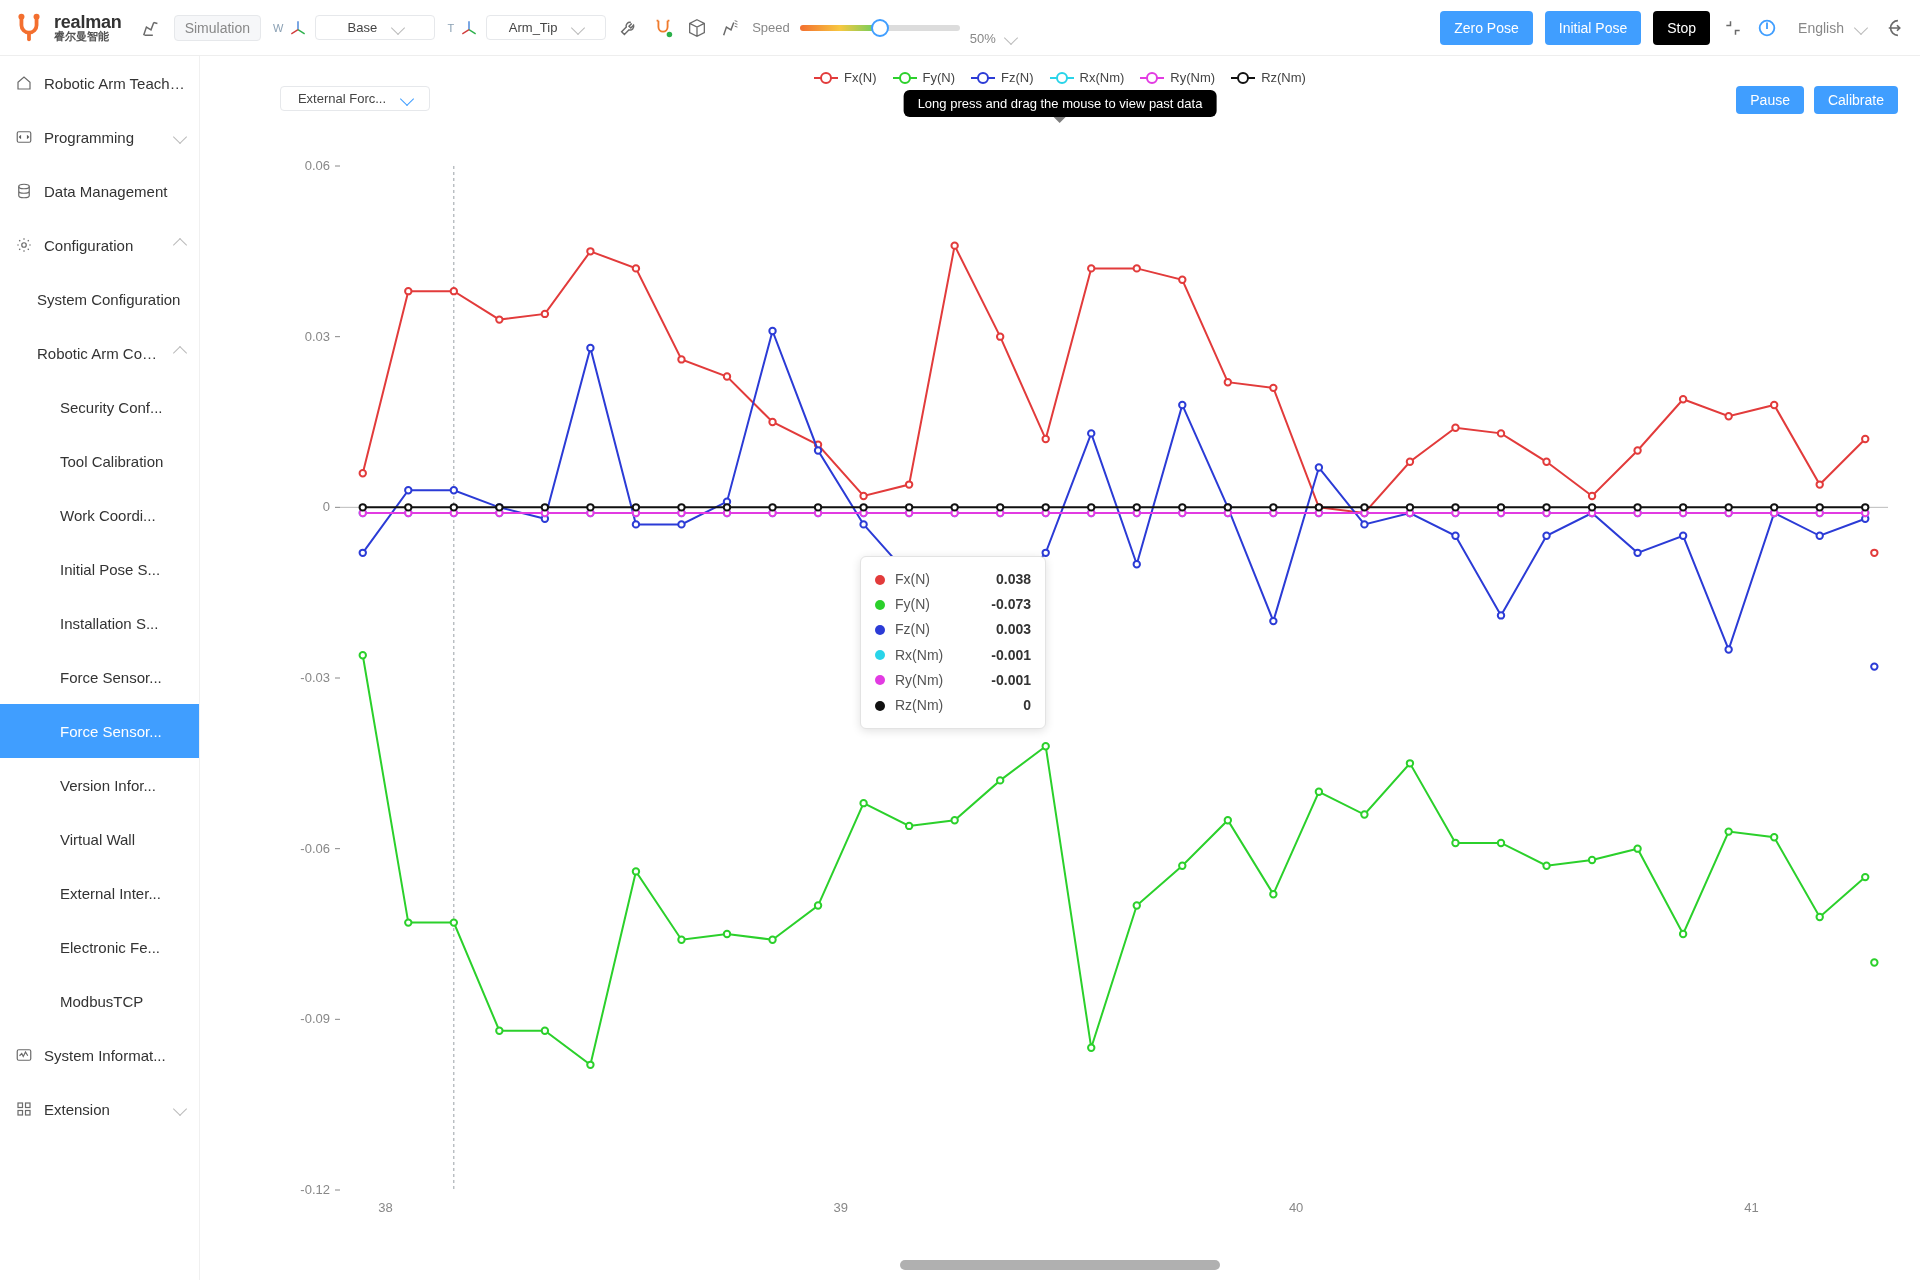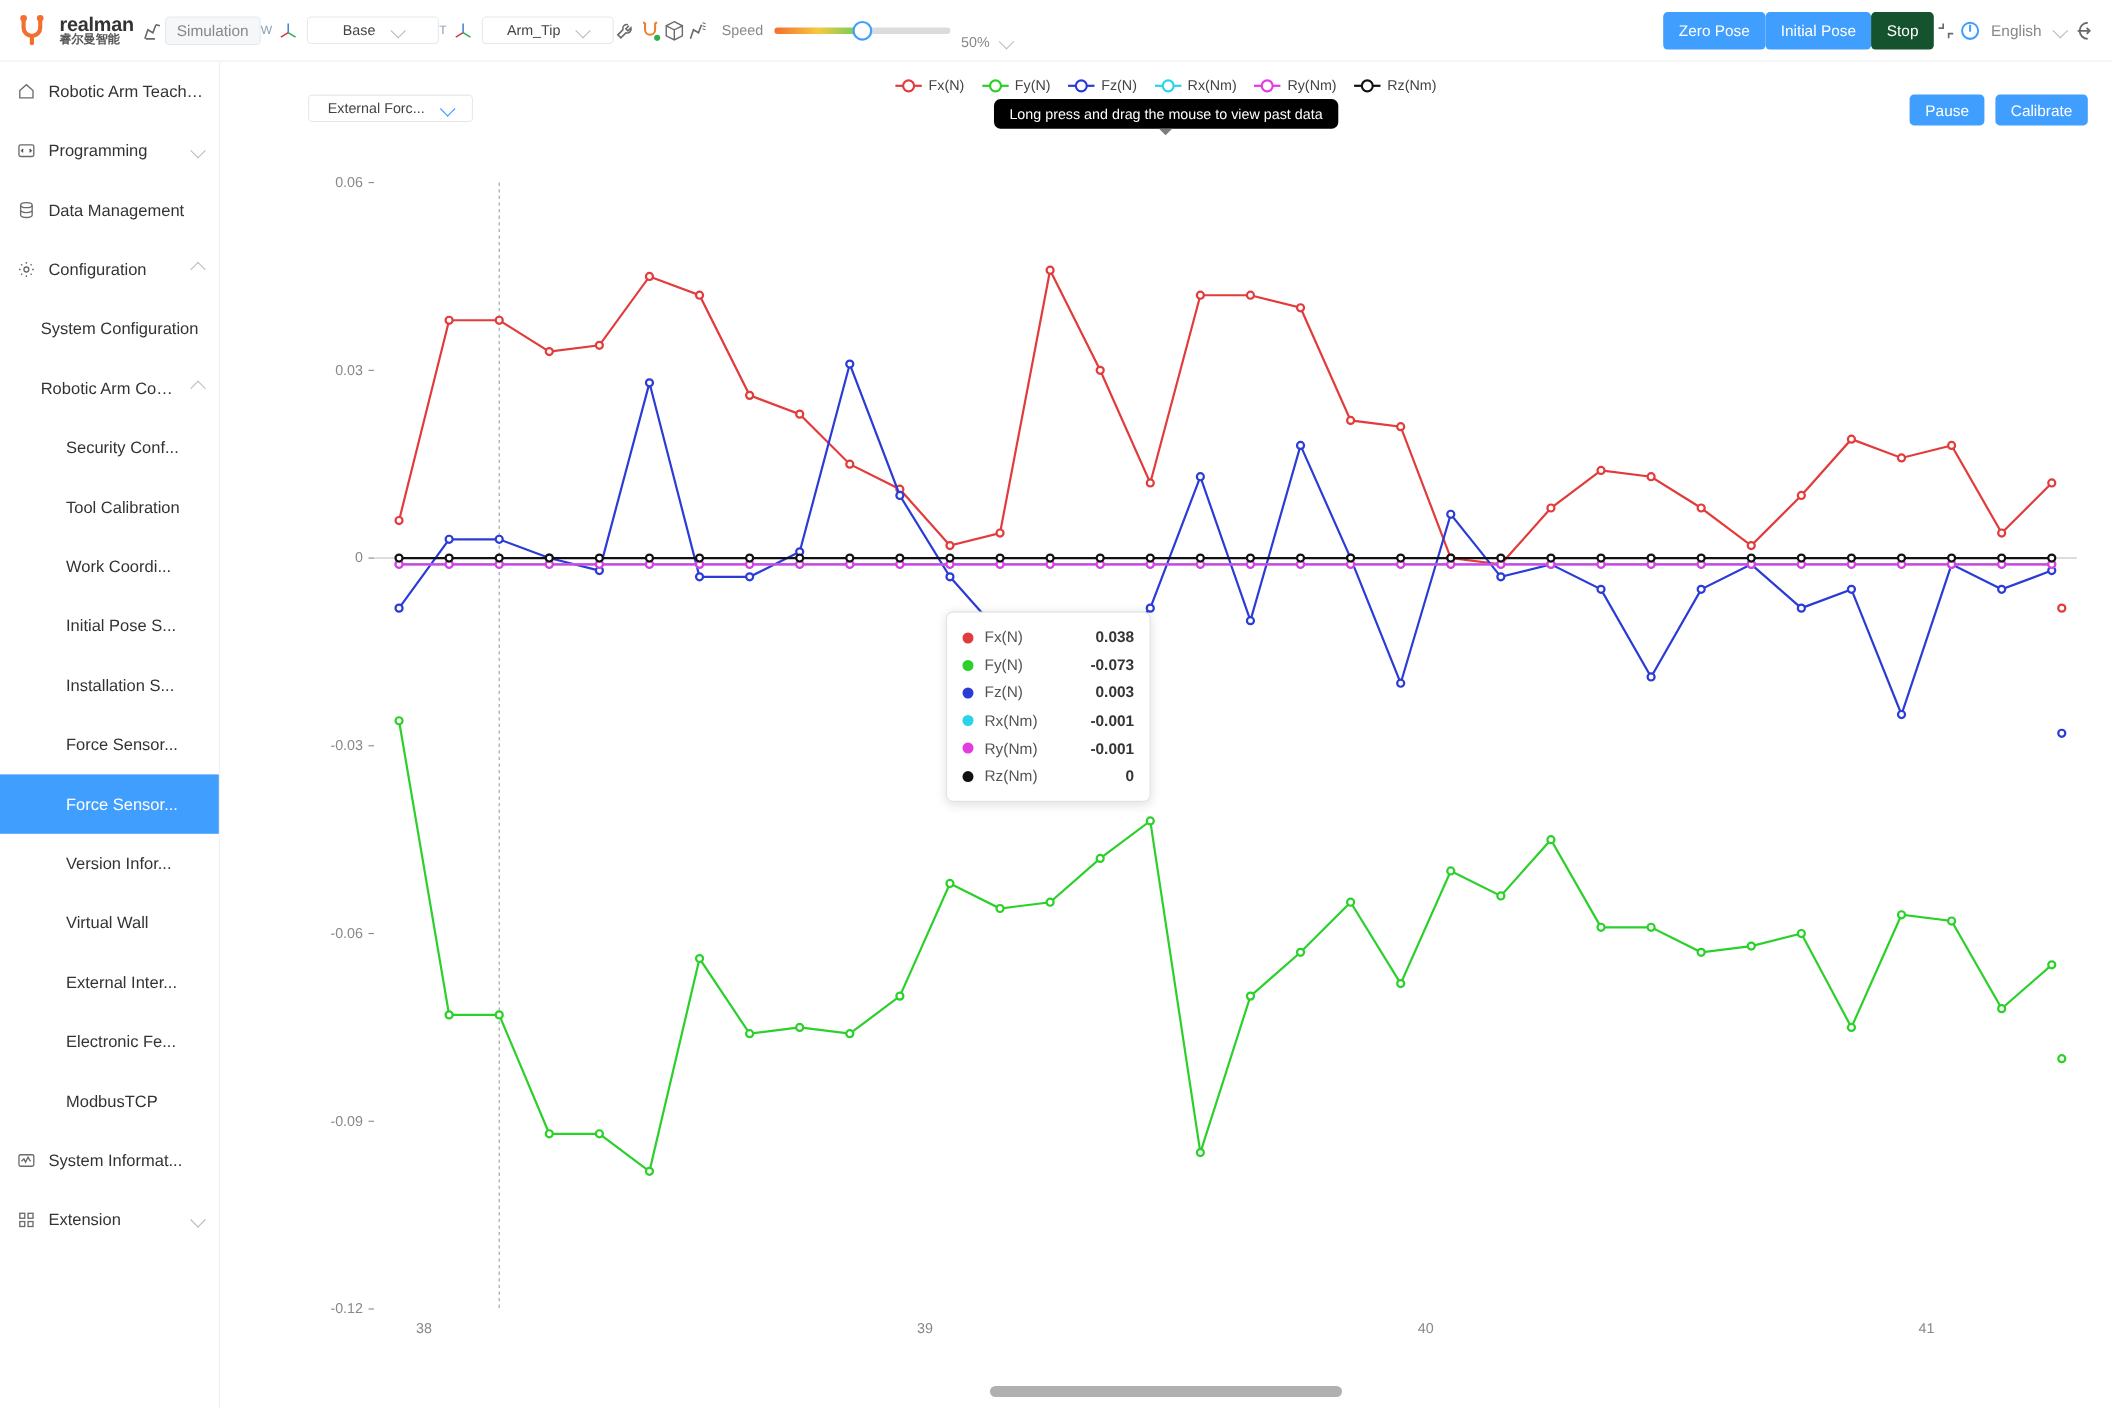--- a/index.html
+++ b/index.html
@@ -1,20 +1,20 @@
 <!DOCTYPE html>
 <html><head>
 <meta charset="utf-8">
 <style>
 * { box-sizing: border-box; margin: 0; padding: 0; font-family: -apple-system, BlinkMacSystemFont, "Segoe UI", Arial, sans-serif; }
 html, body { width: 100%; height: 100%; background: #fff; color: #333; }
 .app { display: flex; flex-direction: column; width: 1920px; height: 1280px; transform-origin: top left; }
 
 
-.toolbar { height: 56px; display: flex; align-items: center; padding: 0 12px; border-bottom: 1px solid #eee; gap: 0; }
+.toolbar { height: 56px; display: flex; align-items: center; padding: 0 12px; border-bottom: 1px solid #eee; gap: 12px; }
 .logo { display: flex; align-items: center; gap: 8px; margin-right: 6px; }
 .logo-icon { width: 34px; height: 34px; }
 .logo-text { display: flex; flex-direction: column; line-height: 1; }
 .logo-text .en { font-weight: 700; font-size: 18px; color: #333; letter-spacing: -0.2px; }
 .logo-text .cn { font-size: 11px; color: #555; font-weight: 600; }
 
 .tool-icon { width: 22px; height: 22px; display: inline-flex; align-items: center; justify-content: center; color: #6a6a6a; }
 .mode-tag { font-size: 14px; padding: 4px 10px; background: #f6f7f9; border: 1px solid #e6e8eb; border-radius: 4px; color: #888; }
 
 .frame-sel { display: flex; align-items: center; gap: 6px; font-size: 13px; color: #888; }
@@ -25,21 +25,21 @@
 
 .speed-wrap { display: flex; align-items: center; gap: 10px; font-size: 13px; color: #888; }
 .slider { position: relative; width: 160px; height: 6px; border-radius: 3px; background: linear-gradient(to right, #f36f2f 0%, #f7c841 25%, #5fcf5f 50%, #dcdcdc 50%, #dcdcdc 100%); }
 .slider .knob { position: absolute; left: 50%; top: 50%; transform: translate(-50%, -50%); width: 18px; height: 18px; background: #fff; border: 2px solid #409eff; border-radius: 50%; }
 .speed-val { display: inline-flex; align-items: center; gap: 4px; color: #888; margin-top: 21px; }
 
 .spacer { flex: 1; }
 
 .btn { font-size: 14px; padding: 6px 14px; border-radius: 4px; border: none; cursor: pointer; }
 .btn-blue { background: #409eff; color: #fff; }
-.btn-red  { background: #14532d; color: #fff; }
+.btn-red  { background: #000000; color: #fff; }
 .toolbar .btn { height: 34px; }
 
 .lang-sel { display: inline-flex; align-items: center; gap: 6px; color: #888; font-size: 14px; padding: 4px 8px; }
 
 
 .body { flex: 1; display: flex; min-height: 0; }
 
 
 .sidebar { width: 200px; border-right: 1px solid #f0f0f0; overflow: hidden; font-size: 15px; color: #333; }
 .nav-item { display: flex; align-items: center; gap: 10px; height: 54px; padding: 0 14px; white-space: nowrap; overflow: hidden; text-overflow: ellipsis; cursor: pointer; }

